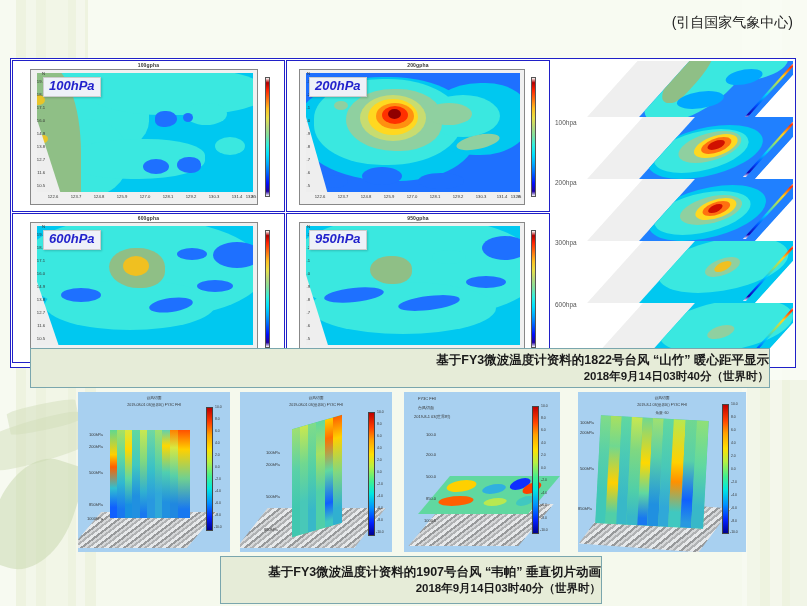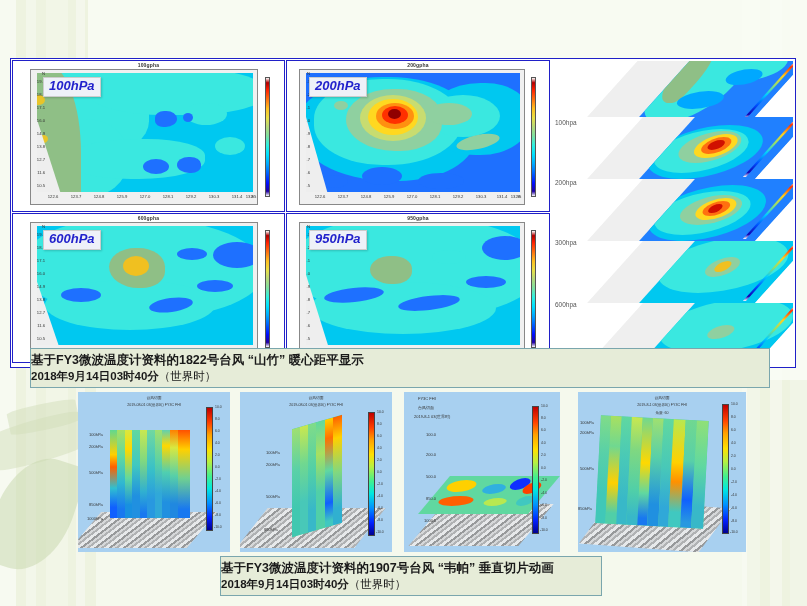--- a/index.html
+++ b/index.html
@@ -66,26 +66,26 @@
   .slab{position:absolute;width:168px;height:62px;transform:skewX(-42deg);overflow:hidden;background:#f4f4f4;}
   .slab .sheet{position:absolute;left:52px;top:0;width:116px;height:62px;overflow:hidden;}
   .slab .gridpad{position:absolute;left:0;top:0;width:58px;height:62px;background:#efefef;}
   .slab-cbar{position:absolute;width:3px;height:58px;transform:skewX(-42deg);
     background:linear-gradient(to top,#ffffff 0%,#1000b0 8%,#0050ff 24%,#00d0ff 42%,#90e070 58%,#ffd020 74%,#ff3000 90%,#ffffff 100%);}
 
   
   .caption{
     position:absolute;background:#e6ecd8;border:1px solid #7aa6ad;
     box-sizing:border-box;text-align:center;z-index:6;
-    display:flex;flex-direction:column;align-items:flex-start;justify-content:center;
+    display:flex;flex-direction:column;align-items:flex-end;justify-content:center;
     color:#1a1a1a;
   }
   .caption .l1{font-size:12.5px;font-weight:bold;line-height:1.35;white-space:nowrap;}
   .caption .l2{font-size:11.5px;font-weight:bold;line-height:1.35;white-space:nowrap;}
-  .caption .l2 .thin{font-weight:normal;}
+  .caption .l2 .thin{font-weight:bold;}
 
   
   .vpanel{position:absolute;background:#a8d0f0;border:0;box-sizing:border-box;overflow:hidden;z-index:4;}
   .vp-title{position:absolute;left:0;right:0;text-align:center;font-size:3.8px;color:#333;white-space:nowrap;}
   .vp-sub{position:absolute;left:0;right:0;text-align:center;font-size:3.6px;color:#333;white-space:nowrap;}
   .vp-plabel{position:absolute;font-size:4px;color:#333;white-space:nowrap;}
   .vp-cbar{position:absolute;width:7px;border:1px solid #444;box-sizing:border-box;
     background:linear-gradient(to top,
       #000090 0%, #0020ff 10%, #0090ff 22%, #00e8e0 34%, #40f090 44%,
       #b8f040 56%, #ffe000 66%, #ffa000 78%, #ff4000 88%, #c00000 100%);}
@@ -108,20 +108,21 @@
   <div class="leaf" style="left:-4px;top:455px;width:76px;height:118px;transform:rotate(18deg);"></div>
   <div class="leaf2" style="left:8px;top:404px;width:70px;height:26px;transform:rotate(-12deg);"></div>
   <div class="vstripe" style="left:742px;width:18px;opacity:.5;"></div>
   <div class="vstripe" style="left:770px;width:12px;opacity:.65;"></div>
   <div class="vstripe" style="left:790px;width:17px;opacity:.4;"></div>
   <div class="whitewash" style="top:0;bottom:226px;"></div>
   <div class="whitewash" style="left:96px;right:60px;top:380px;bottom:0;background:rgba(252,253,248,.55);"></div>
 </div>
 
 <div id="header">
+  <div id="source">(引自国家气象中心)</div>
 </div>
 
 <div id="top-figure">
 
   <div class="map-cell" style="left:1px;top:1px;width:273px;height:152px;">
     <div class="cell-title">100gpha</div>
     <div class="plot-frame" style="left:17px;top:8px;width:228px;height:136px;">
       <div class="plot-canvas" style="left:6px;top:3px;width:216px;height:119px;background:#00c8f0;">
         <div class="blob" style="left:-8px;top:-6px;width:120px;height:86px;background:#3ae8e0;border-radius:48% 52% 40% 60%;"></div>
         <div class="blob" style="left:52px;top:-6px;width:180px;height:48px;background:#3ae8e0;border-radius:40% 60% 52% 48%;"></div>
@@ -474,18 +475,18 @@
   <div class="vp-ct" style="left:153px;top:49px;">4.0</div>
   <div class="vp-ct" style="left:153px;top:62px;">2.0</div>
   <div class="vp-ct" style="left:153px;top:75px;">0.0</div>
   <div class="vp-ct" style="left:153px;top:88px;">-2.0</div>
   <div class="vp-ct" style="left:153px;top:101px;">-4.0</div>
   <div class="vp-ct" style="left:153px;top:114px;">-6.0</div>
   <div class="vp-ct" style="left:153px;top:127px;">-8.0</div>
   <div class="vp-ct" style="left:152px;top:138px;">-10.0</div>
 </div>
 
-<div class="caption" style="left:220px;top:556px;width:382px;height:40px;">
+<div class="caption" style="left:220px;top:556px;width:382px;height:48px;">
   <div class="l1">基于FY3微波温度计资料的1907号台风 “韦帕” 垂直切片动画</div>
   <div class="l2">
     <span>2018年9月14日03时40分</span><span class="thin">（世界时）</span>
   </div>
 </div>
 
 </body></html>

